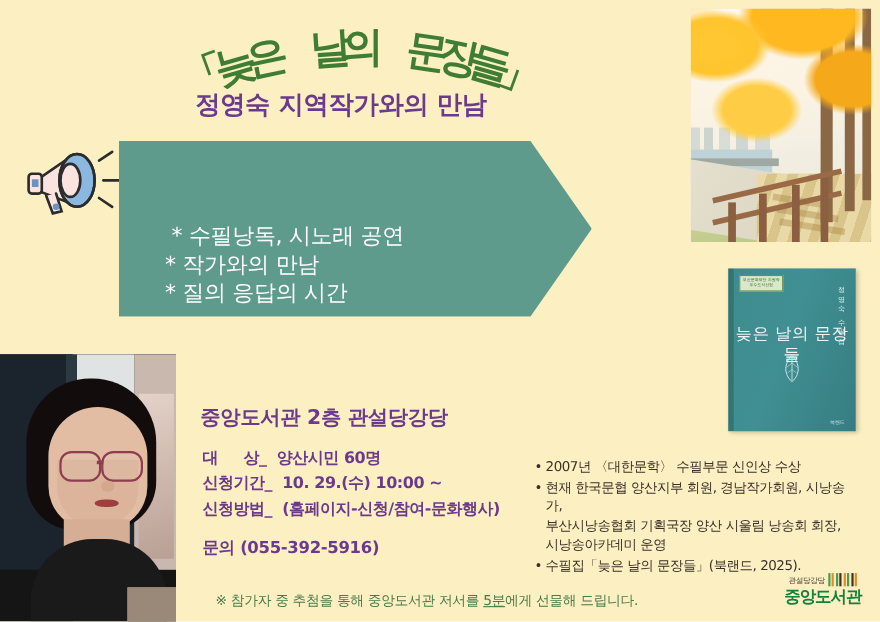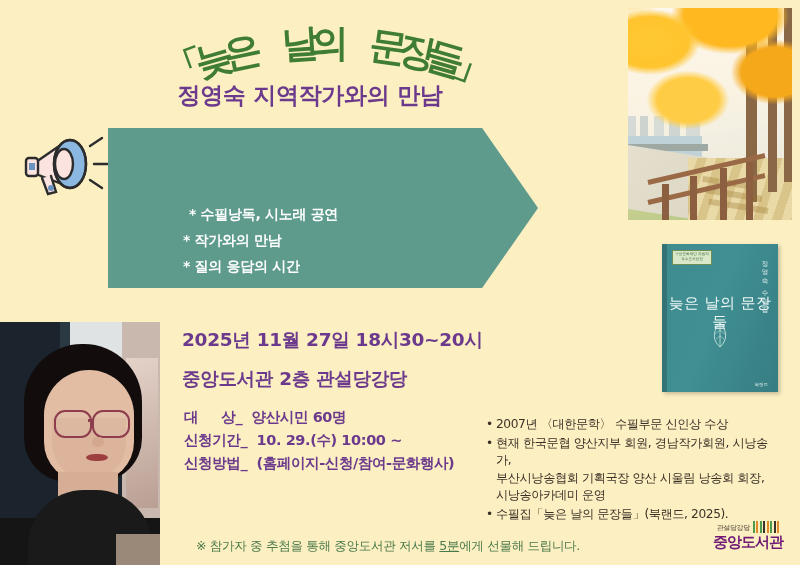--- a/index.html
+++ b/index.html
@@ -76,25 +76,24 @@
     top: 19px;
     font-size: 20px;
     font-weight: bold;
     letter-spacing: -0.4px;
     white-space: pre;
   }
   #banner-list {
     position: absolute;
     left: 42px;
     top: 73px;
-    font-size: 14px;
+    font-size: 20px;
     line-height: 26px;
-    font-weight: bold;
+    font-weight: normal;
     letter-spacing: -0.3px;
-    margin-left: 33px;
   }
   #banner-list .bl { white-space: pre; }
   #banner-list .bl.first { padding-left: 6px; }
 
   
   #autumn-photo {
     position: absolute;
     left: 628px;
     top: 8px;
     width: 164px;
@@ -360,21 +359,21 @@
   #logo-bars {
     display: flex;
     align-items: flex-end;
     gap: 1.5px;
     height: 12px;
   }
   #logo-bars i { display: block; width: 2px; height: 12px; }
   #logo-name {
     font-size: 15px;
     font-weight: bold;
-    color: #701a75;
+    color: #15803d;
     letter-spacing: -1px;
     line-height: 18px;
   }
 </style>
 </head>
 <body>
 
 <div id="poster">
 
   <div id="title-arc">
@@ -470,28 +469,28 @@
     <div class="glasses-r"></div>
     <div class="glasses-bridge"></div>
     <div class="nose"></div>
     <div class="mouth"></div>
     <div class="neck"></div>
     <div class="body"></div>
     <div class="collar"></div>
     <div class="floral"></div>
   </div>
 
-  <div id="event-when">2025년 11월 27일 18시30~20시</div>
   <div id="event-where">중앙도서관 2층 관설당강당</div>
 
   <div id="detail-list">
     <div class="dl">대     상_  양산시민 60명</div>
     <div class="dl">신청기간_  10. 29.(수) 10:00 ~</div>
     <div class="dl">신청방법_  (홈페이지-신청/참여-문화행사)</div>
   </div>
+  <div id="contact">문의 (055-392-5916)</div>
 
   <div id="profile">
     <ul>
       <li>2007년 〈대한문학〉 수필부문 신인상 수상</li>
       <li>현재 한국문협 양산지부 회원, 경남작가회원, 시낭송가,
 부산시낭송협회 기획국장  양산 시울림 낭송회 회장,
 시낭송아카데미 운영</li>
       <li>수필집「늦은 날의 문장들」(북랜드, 2025).</li>
     </ul>
   </div>

